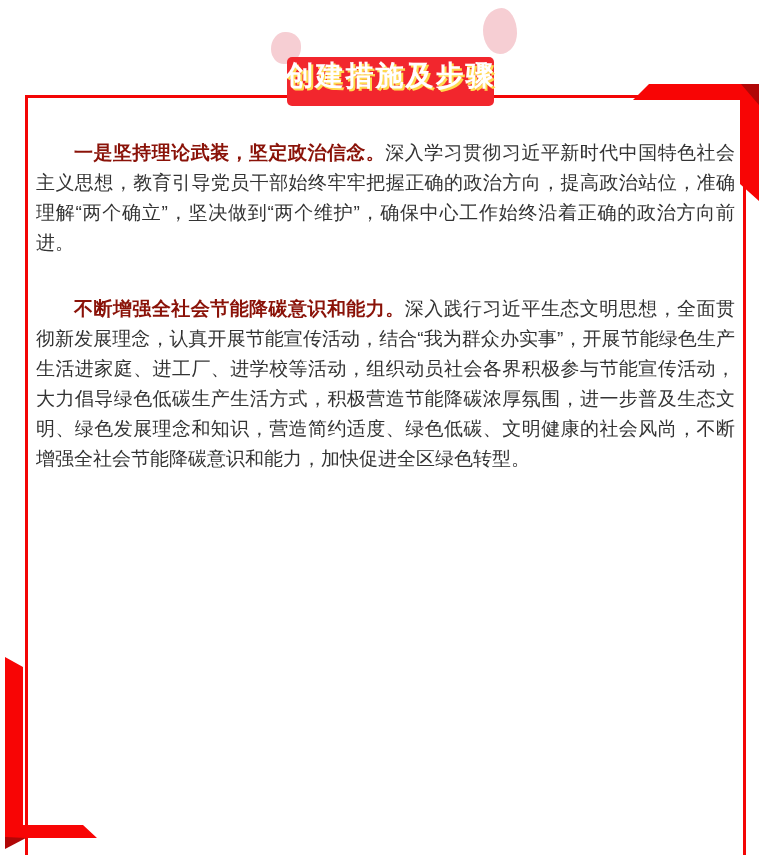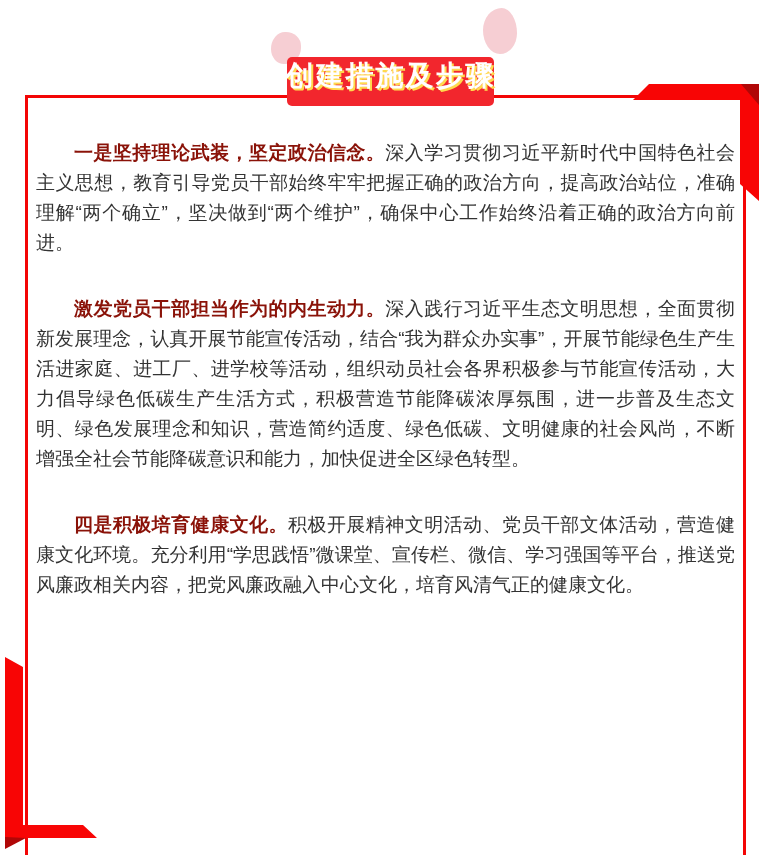--- a/index.html
+++ b/index.html
@@ -61,23 +61,22 @@
   <div class="blob blob-right"></div>
   <div class="badge">
     <span class="badge-title">创建措施及步骤</span>
   </div>
 </div>
 
 <div class="card">
   <p class="para"><span class="lead">一是坚持理论武装，坚定政治信念。</span><span class="body-text">深入学习贯彻习近平新时代中国特色社会主义思想，教育引导党员干部始终牢牢把握正确的政治方向，提高政治站位，准确理解“两个确立”，坚决做到“两个维护”，确保中心工作始终沿着正确的政治方向前进。</span></p>
 
 
-  <p class="para"><span class="lead">激发党员干部担当作为的内生动力。</span><span class="body-text">深入践行习近平生态文明思想，全面贯彻新发展理念，认真开展节能宣传活动，结合“我为群众办实事”，开展节能绿色生产生活进家庭、进工厂、进学校等活动，组织动员社会各界积极参与节能宣传活动，大力倡导绿色低碳生产生活方式，积极营造节能降碳浓厚氛围，进一步普及生态文明、绿色发展理念和知识，营造简约适度、绿色低碳、文明健康的社会风尚，不断增强全社会节能降碳意识和能力，加快促进全区绿色转型。</span></p>
+  <p class="para"><span class="lead">不断增强全社会节能降碳意识和能力。</span><span class="body-text">深入践行习近平生态文明思想，全面贯彻新发展理念，认真开展节能宣传活动，结合“我为群众办实事”，开展节能绿色生产生活进家庭、进工厂、进学校等活动，组织动员社会各界积极参与节能宣传活动，大力倡导绿色低碳生产生活方式，积极营造节能降碳浓厚氛围，进一步普及生态文明、绿色发展理念和知识，营造简约适度、绿色低碳、文明健康的社会风尚，不断增强全社会节能降碳意识和能力，加快促进全区绿色转型。</span></p>
 
-  <p class="para"><span class="lead">四是积极培育健康文化。</span><span class="body-text">积极开展精神文明活动、党员干部文体活动，营造健康文化环境。充分利用“学思践悟”微课堂、宣传栏、微信、学习强国等平台，推送党风廉政相关内容，把党风廉政融入中心文化，培育风清气正的健康文化。</span></p>
 </div>
 
 <svg class="ribbon ribbon-tr" width="126" height="122" viewBox="0 0 126 122">
   <polygon points="16,0 126,0 126,117 107,100 107,16 0,16" fill="#f80505"></polygon>
   <polygon points="108,0 126,0 126,21" fill="#b00707"></polygon>
 </svg>
 
 <svg class="ribbon ribbon-bl" width="95" height="200" viewBox="0 0 95 200">
   <polygon points="0,7 18,17 18,175 78,175 92,188 0,188" fill="#f80505"></polygon>
   <polygon points="0,187 21,188 0,199" fill="#b00707"></polygon>

